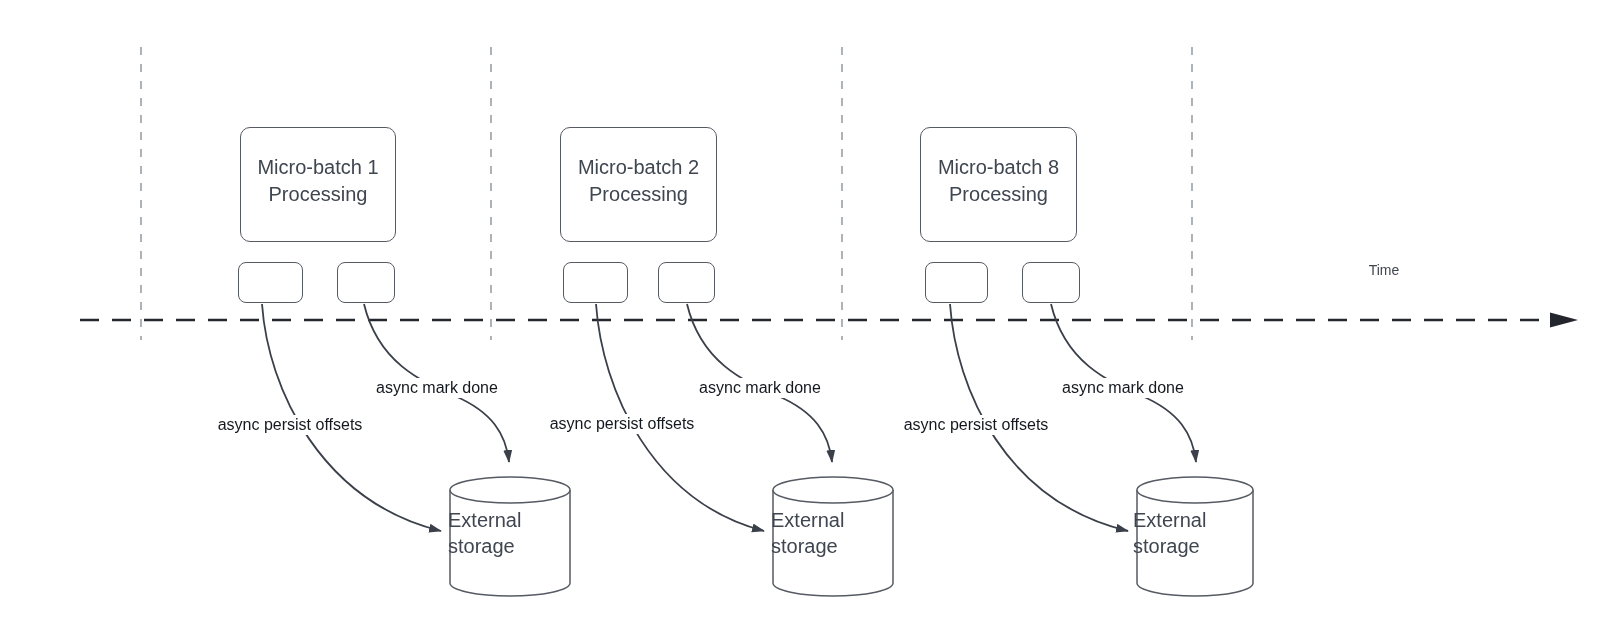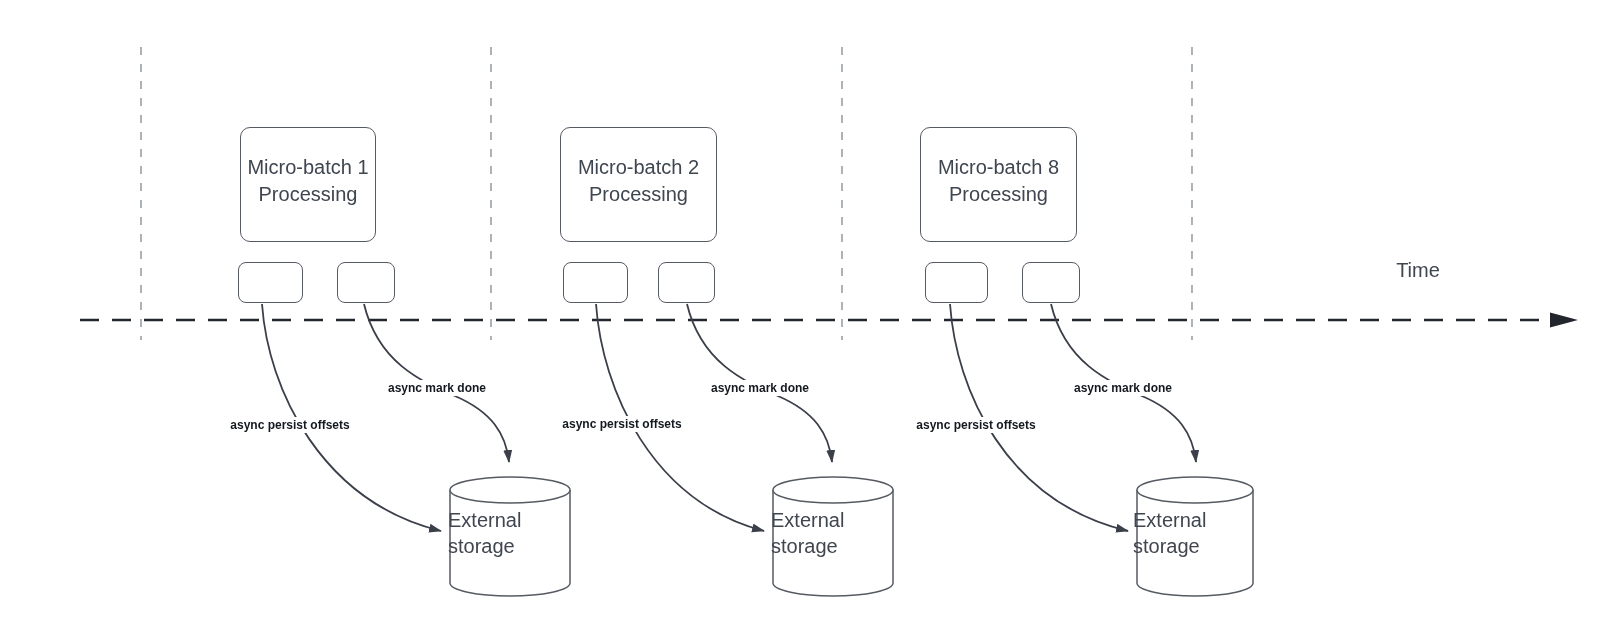--- a/index.html
+++ b/index.html
@@ -77,34 +77,33 @@
     width: 124px;
     text-align: left;
     font-size: 20px;
     line-height: 1.3;
     color: var(--text, #3f4650);
   }
   .flow-label {
     position: absolute;
     z-index: 3;
     transform: translate(-50%, -50%);
-    font-size: 12px;
-    font-weight: bold;
+    font-size: 16px;
+    font-weight: normal;
     white-space: nowrap;
     color: var(--label_text, #14181f);
     background: var(--background, #ffffff);
     padding: 1px 3px;
   }
   .time-label {
     position: absolute;
     z-index: 3;
     transform: translate(-50%, -50%);
-    font-size: 20px;
+    font-size: 14px;
     color: var(--text, #3f4650);
-    margin-left: 34px;
   }
 </style>
 </head>
 <body>
 
 <div class="stage">
 
   <svg class="layer-svg" width="1600" height="642" viewBox="0 0 1600 642">
     <defs>
       <marker id="ah" markerUnits="userSpaceOnUse" markerWidth="16" markerHeight="12" refX="12" refY="4.5" orient="auto">
@@ -136,21 +135,21 @@
     <g>
       <path class="cyl" d="M773,490 L773,583 A60,13 0 0 0 893,583 L893,490"></path>
       <ellipse class="cyl" cx="833" cy="490" rx="60" ry="13"></ellipse>
     </g>
     <g>
       <path class="cyl" d="M1137,490 L1137,583 A58,13 0 0 0 1253,583 L1253,490"></path>
       <ellipse class="cyl" cx="1195" cy="490" rx="58" ry="13"></ellipse>
     </g>
   </svg>
 
-  <div class="proc-box" style="left:240px; top:127px; width:136px; height:115px;">
+  <div class="proc-box" style="left:240px; top:127px; width:156px; height:115px;">
     <div>Micro-batch 1</div>
     <div>Processing</div>
   </div>
   <div class="chip" style="left:238px; top:262px; width:65px; height:41px;"></div>
   <div class="chip" style="left:337px; top:262px; width:58px; height:41px;"></div>
   <div class="flow-label" style="left:290px; top:425px;">async persist offsets</div>
   <div class="flow-label" style="left:437px; top:388px;">async mark done</div>
   <div class="storage-label" style="left:448px; top:507px;">
     <div>External</div>
     <div>storage</div>

